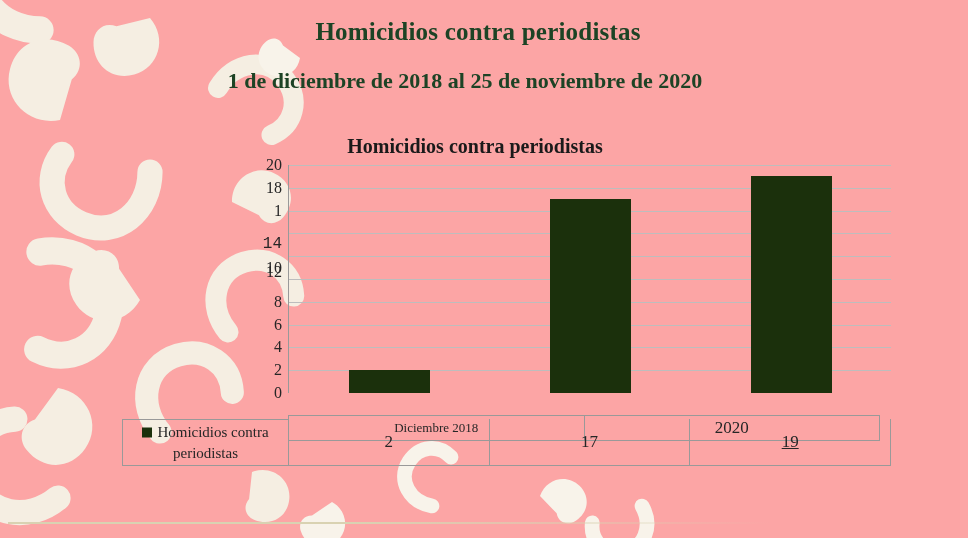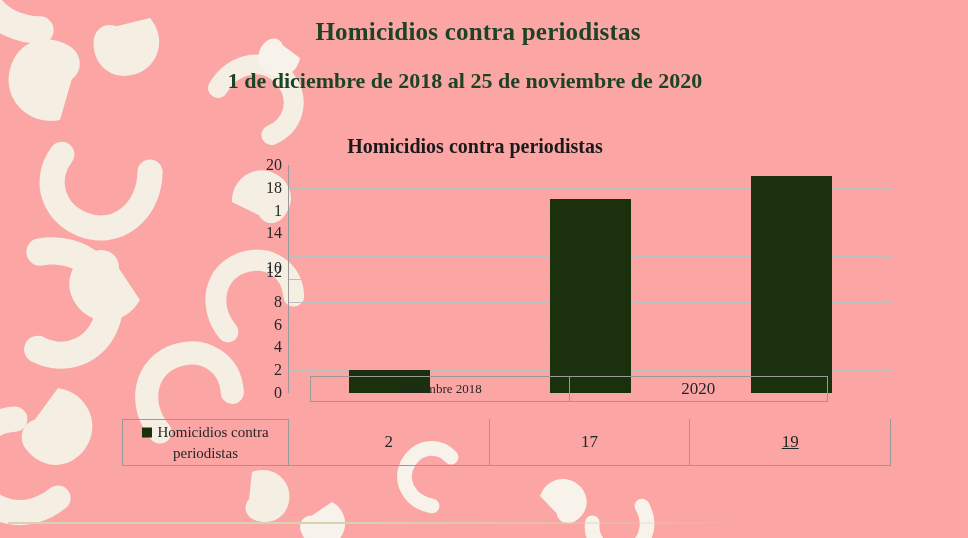--- a/index.html
+++ b/index.html
@@ -46,22 +46,22 @@
   .bar{
     position:absolute;bottom:0;width:81px;background:var(--bar-fill);
   }
 
   .ytick{
     position:absolute;left:230px;width:52px;height:20px;line-height:20px;
     text-align:right;font-size:16px;color:var(--text);
   }
 
   .cat-row{
-    position:absolute;left:288px;top:376px;width:518px;height:26px;
-    display:flex;border:1px solid var(--table-border);background:transparent;margin-left:22px;
+    position:absolute;left:288px;top:415px;width:592px;height:26px;
+    display:flex;border:1px solid var(--table-border);background:transparent;
   }
   .cat-cell{
     flex:1;display:flex;align-items:center;justify-content:center;
     font-size:17px;color:var(--text);border-right:1px solid var(--table-border);
     overflow:hidden;white-space:nowrap;
   }
   .cat-cell:last-child{border-right:none;}
   .cat-cell.small{font-size:13px;}
 
   .val-row{
@@ -140,21 +140,21 @@
       <div class="gridline" style="top: 205.2px;"></div>
       <div class="bar" style="left: 60px; height: 22.8px;"></div>
       <div class="bar" style="left: 261px; height: 193.8px;"></div>
       <div class="bar" style="left: 462px; height: 216.6px;"></div>
     </div>
 
   <div>
       <div class="ytick" style="top: 155px;">20</div>
       <div class="ytick" style="top: 177.8px;">18</div>
       <div class="ytick" style="top: 200.6px;">1</div>
-      <div class="ytick" style="top: 223px;">14</div>
+      <div class="ytick" style="top: 234px; font-family: Liberation Mono, monospace;">14</div>
       <div class="ytick" style="top: 262px;">12</div>
       <div class="ytick" style="top: 258px;">10</div>
       <div class="ytick" style="top: 291.8px;">8</div>
       <div class="ytick" style="top: 314.6px;">6</div>
       <div class="ytick" style="top: 337.4px;">4</div>
       <div class="ytick" style="top: 360.2px;">2</div>
       <div class="ytick" style="top: 383px;">0</div>
     </div>
 
   <div class="cat-row">

